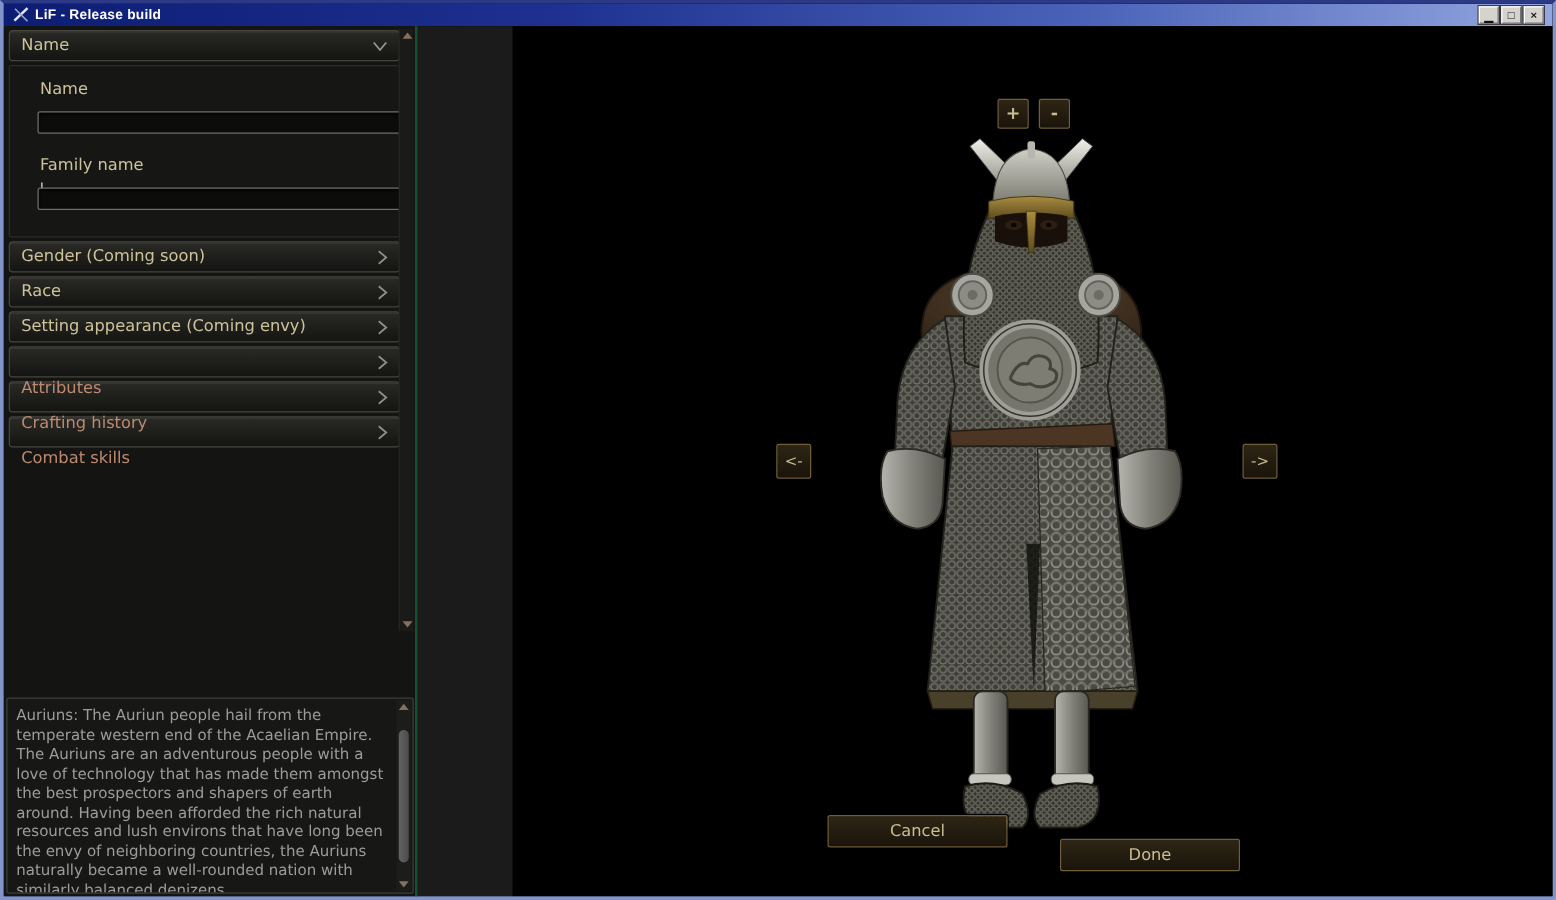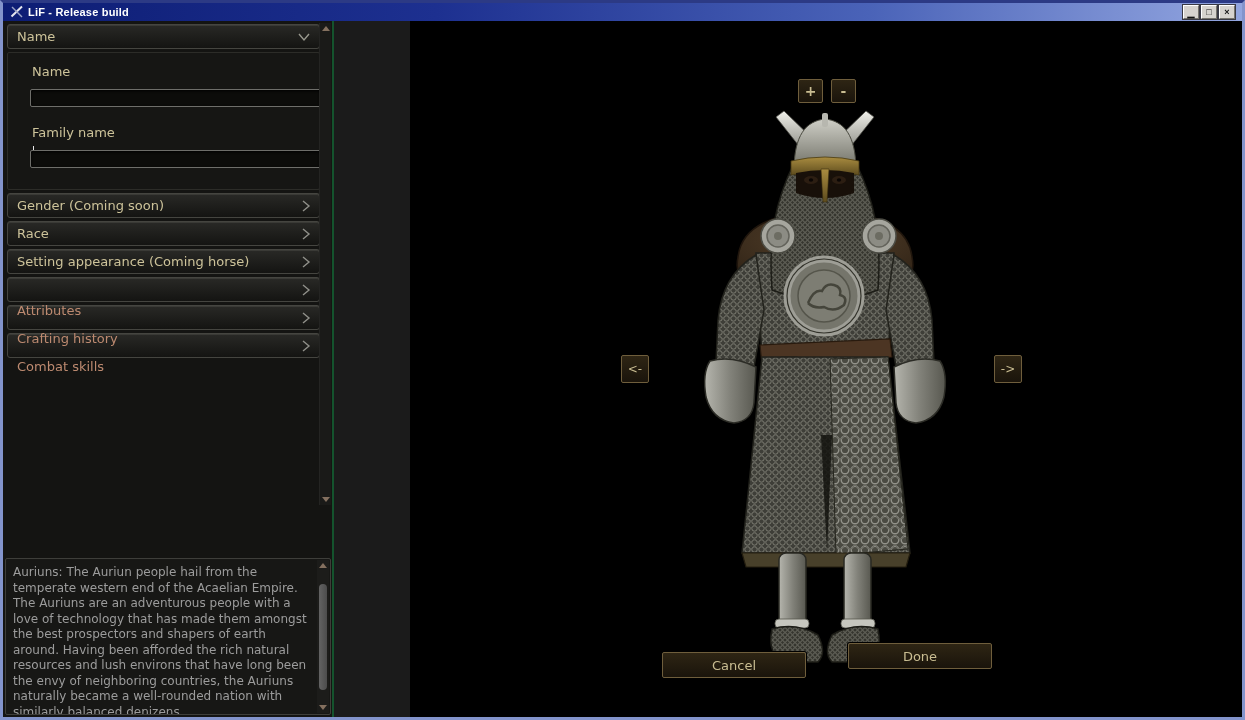--- a/index.html
+++ b/index.html
@@ -61,21 +61,21 @@
     box-shadow:0 0 0 1px #000; color:#c9bd92; cursor:pointer;
     font-family:"DejaVu Sans", sans-serif; }
   .gbtn.sq { width:25px; height:24px; font-size:14px; font-weight:bold; }
   .gbtn.rot { width:28px; height:28px; font-size:12px; }
   .gbtn.wide { width:144px; height:26px; font-size:13px; }
   #btn-plus  { left:795px; top:58px; }
   #btn-minus { left:828px; top:58px; }
   #btn-rot-left  { left:618px; top:334px; }
   #btn-rot-right { left:991px; top:334px; }
   #btn-cancel { left:659px; top:631px; }
-  #btn-done   { left:845px; top:622px; }
+  #btn-done   { left:845px; top:650px; }
   .model-svg { position:absolute; left:657px; top:84px; width:330px; height:572px; }
 </style>
 </head>
 <body>
 
 <div class="window">
 
   <div class="titlebar">
     <svg class="app-icon" viewBox="0 0 14 14">
       <line x1="1.5" y1="11.5" x2="12" y2="1.5" stroke="#e6e6ee" stroke-width="2"></line>
@@ -123,21 +123,21 @@
               <polyline points="2,2 8,7 2,12" fill="none" stroke="#90908a" stroke-width="1.4"></polyline>
             </svg>
         </div>
         <div class="sec-header">
           <span class="lbl tan">Race</span>
           <svg class="chev" width="10" height="14" viewBox="0 0 10 14">
               <polyline points="2,2 8,7 2,12" fill="none" stroke="#90908a" stroke-width="1.4"></polyline>
             </svg>
         </div>
         <div class="sec-header">
-          <span class="lbl tan">Setting appearance (Coming horse)</span>
+          <span class="lbl tan">Setting appearance (Coming envy)</span>
           <svg class="chev" width="10" height="14" viewBox="0 0 10 14">
               <polyline points="2,2 8,7 2,12" fill="none" stroke="#90908a" stroke-width="1.4"></polyline>
             </svg>
         </div>
         <div class="sec-header">
           <span class="lbl salmon">Attributes</span>
           <svg class="chev" width="10" height="14" viewBox="0 0 10 14">
               <polyline points="2,2 8,7 2,12" fill="none" stroke="#90908a" stroke-width="1.4"></polyline>
             </svg>
         </div>

